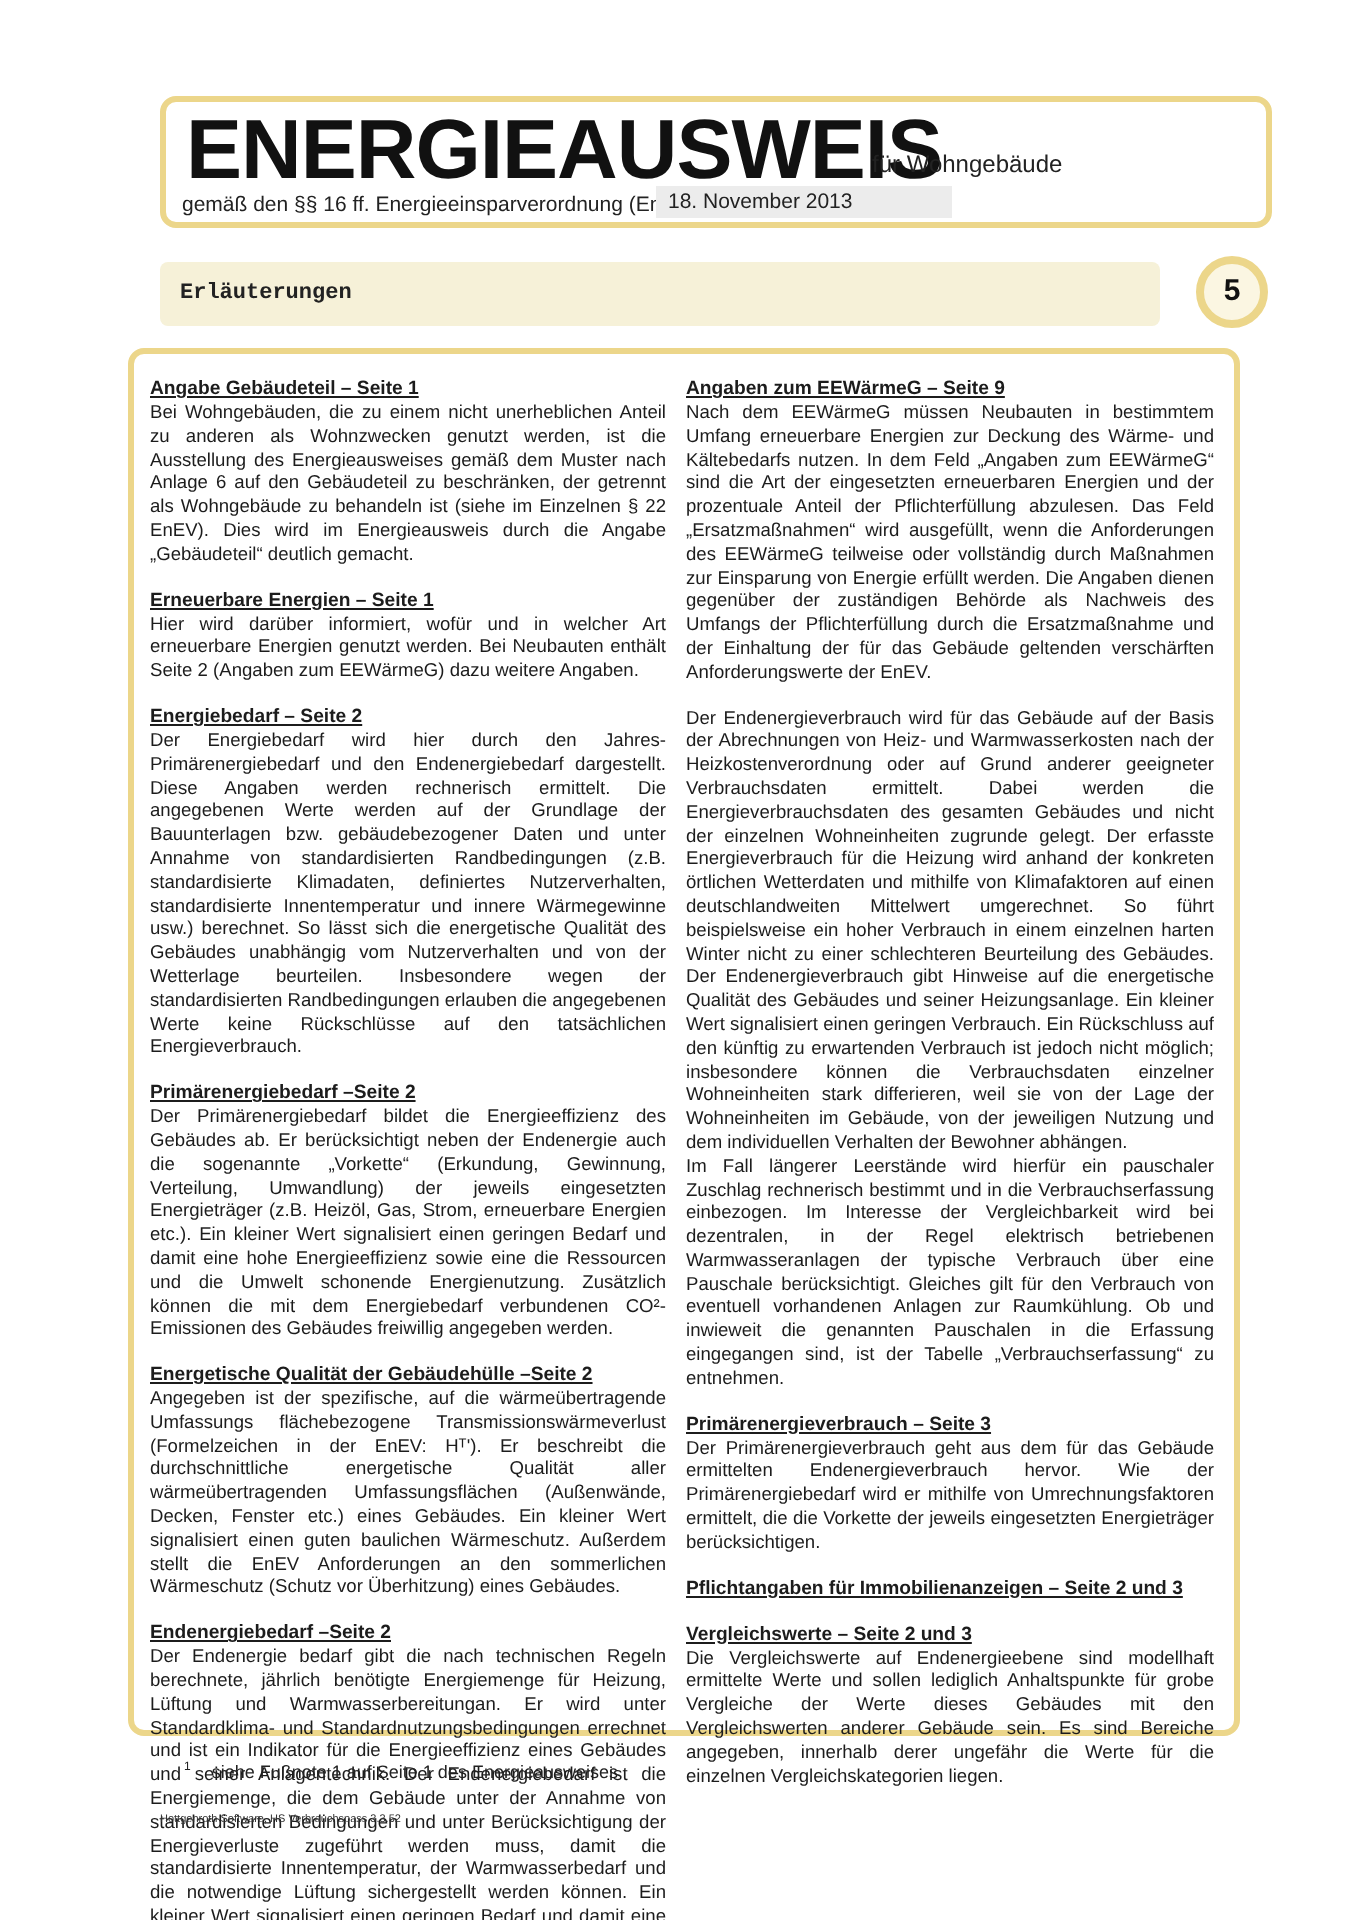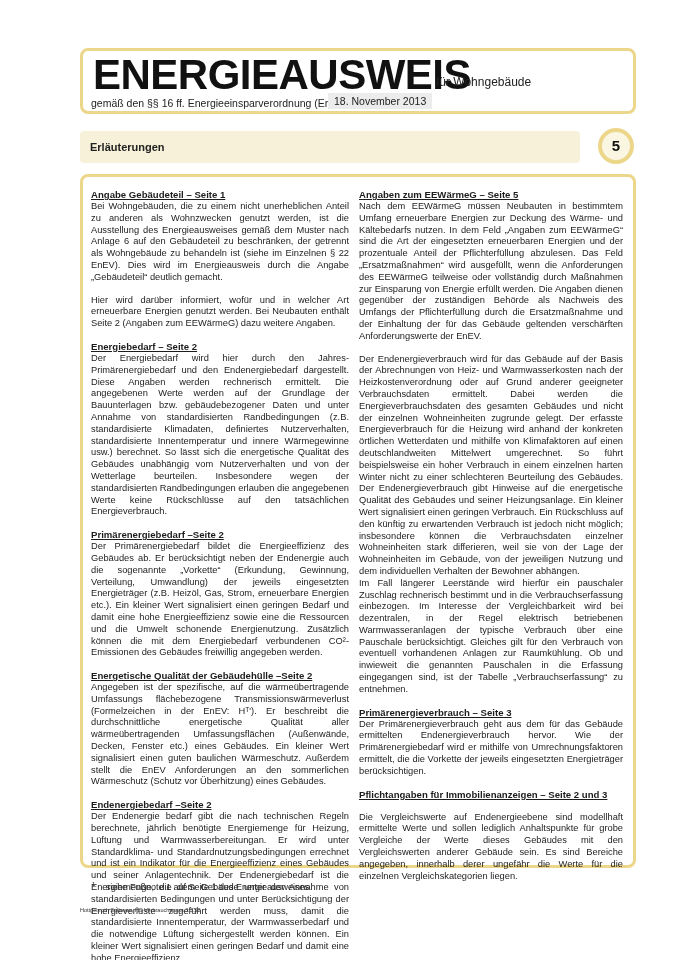--- a/index.html
+++ b/index.html
@@ -15,39 +15,39 @@
     letter-spacing: -0.5px; line-height: 48px; color: #111;
   }
   .subtitle-type {
     position: absolute; left: 353px; top: 24px; font-size: 12px; font-weight: normal; color: #222;
   }
   .legal-line {
     position: absolute; left: 8px; top: 45px; font-size: 10.5px; color: #222; white-space: nowrap;
   }
   .legal-line sup { font-size: 7px; }
   .date-field {
-    position: absolute; left: 245px; top: 42px; width: 104px; height: 16px;
+    position: absolute; left: 245px; top: 42px; width: 148px; height: 16px;
     background: #ececec; font-size: 10.5px; line-height: 16px; padding-left: 6px; box-sizing: border-box; color: #222;
   }
 
   .section-band {
     position: absolute; left: 80px; top: 131px; width: 500px; height: 32px;
     background: #f6f1d8; border-radius: 4px;
   }
   .section-title {
-    position: absolute; left: 10px; top: 10px; font-size: 11px; font-weight: bold; color: #222;
+    position: absolute; left: 10px; top: 10px; font-size: 11px; font-weight: bold; color: #222; font-family: Liberation Mono, monospace;
   }
   .page-badge {
     position: absolute; left: 598px; top: 128px; width: 36px; height: 36px;
     border: 4px solid #ecd68a; border-radius: 50%; box-sizing: border-box;
     background: #fbf6e2; text-align: center; line-height: 28px; font-weight: bold; font-size: 15px; color: #111;
   }
 
   .content-box {
-    position: absolute; left: 80px; top: 174px; width: 556px; height: 694px;
+    position: absolute; left: 64px; top: 174px; width: 556px; height: 694px;
     border: 3px solid #ecd68a; border-radius: 8px; box-sizing: border-box;
   }
   .col { position: absolute; top: 12px; width: 258px; font-size: 9.3px; line-height: 11.8px; text-align: justify; color: #1c1c1c; }
   .col.left { left: 8px; }
   .col.right { left: 276px; width: 264px; }
   .block { margin-bottom: 11px; }
   .block h3 { margin: 0; font-size: 9.6px; font-weight: bold; text-decoration: underline; line-height: 12px; }
   .block p { margin: 0; }
 
   .footnote { position: absolute; left: 92px; top: 881px; font-size: 9px; color: #222; }
@@ -72,20 +72,21 @@
 </div>
 <div class="page-badge">5</div>
 
 <div class="content-box">
   <div class="col left">
     <div class="block">
       <h3>Angabe Gebäudeteil – Seite 1</h3>
       <p>Bei Wohngebäuden, die zu einem nicht unerheblichen Anteil zu anderen als Wohnzwecken genutzt werden, ist die Ausstellung des Energieausweises gemäß dem Muster nach Anlage 6 auf den Gebäudeteil zu beschränken, der getrennt als Wohngebäude zu behandeln ist (siehe im Einzelnen § 22 EnEV). Dies wird im Energieausweis durch die Angabe „Gebäudeteil“ deutlich gemacht.</p>
     </div>
     <div class="block">
+      <h3>Erneuerbare Energien – Seite 1</h3>
       <p>Hier wird darüber informiert, wofür und in welcher Art erneuerbare Energien genutzt werden. Bei Neubauten enthält Seite 2 (Angaben zum EEWärmeG) dazu weitere Angaben.</p>
     </div>
     <div class="block">
       <h3>Energiebedarf – Seite 2</h3>
       <p>Der Energiebedarf wird hier durch den Jahres-Primärenergiebedarf und den Endenergiebedarf dargestellt. Diese Angaben werden rechnerisch ermittelt. Die angegebenen Werte werden auf der Grundlage der Bauunterlagen bzw. gebäudebezogener Daten und unter Annahme von standardisierten Randbedingungen (z.B. standardisierte Klimadaten, definiertes Nutzerverhalten, standardisierte Innentemperatur und innere Wärmegewinne usw.) berechnet. So lässt sich die energetische Qualität des Gebäudes unabhängig vom Nutzerverhalten und von der Wetterlage beurteilen. Insbesondere wegen der standardisierten Randbedingungen erlauben die angegebenen Werte keine Rückschlüsse auf den tatsächlichen Energieverbrauch.</p>
     </div>
     <div class="block">
       <h3>Primärenergiebedarf –Seite 2</h3>
       <p>Der Primärenergiebedarf bildet die Energieeffizienz des Gebäudes ab. Er berücksichtigt neben der Endenergie auch die sogenannte „Vorkette“ (Erkundung, Gewinnung, Verteilung, Umwandlung) der jeweils eingesetzten Energieträger (z.B. Heizöl, Gas, Strom, erneuerbare Energien etc.). Ein kleiner Wert signalisiert einen geringen Bedarf und damit eine hohe Energieeffizienz sowie eine die Ressourcen und die Umwelt schonende Energienutzung. Zusätzlich können die mit dem Energiebedarf verbundenen CO²-Emissionen des Gebäudes freiwillig angegeben werden.</p>
     </div>
@@ -94,35 +95,36 @@
       <p>Angegeben ist der spezifische, auf die wärmeübertragende Umfassungs flächebezogene Transmissionswärmeverlust (Formelzeichen in der EnEV: Hᵀ'). Er beschreibt die durchschnittliche energetische Qualität aller wärmeübertragenden Umfassungsflächen (Außenwände, Decken, Fenster etc.) eines Gebäudes. Ein kleiner Wert signalisiert einen guten baulichen Wärmeschutz. Außerdem stellt die EnEV Anforderungen an den sommerlichen Wärmeschutz (Schutz vor Überhitzung) eines Gebäudes.</p>
     </div>
     <div class="block">
       <h3>Endenergiebedarf –Seite 2</h3>
       <p>Der Endenergie bedarf gibt die nach technischen Regeln berechnete, jährlich benötigte Energiemenge für Heizung, Lüftung und Warmwasserbereitungan. Er wird unter Standardklima- und Standardnutzungsbedingungen errechnet und ist ein Indikator für die Energieeffizienz eines Gebäudes und seiner Anlagentechnik. Der Endenergiebedarf ist die Energiemenge, die dem Gebäude unter der Annahme von standardisierten Bedingungen und unter Berücksichtigung der Energieverluste zugeführt werden muss, damit die standardisierte Innentemperatur, der Warmwasserbedarf und die notwendige Lüftung sichergestellt werden können. Ein kleiner Wert signalisiert einen geringen Bedarf und damit eine hohe Energieeffizienz.</p>
     </div>
   </div>
 
   <div class="col right">
     <div class="block">
-      <h3>Angaben zum EEWärmeG – Seite 5</h3>
+      <h3>Angaben zum EEWärmeG – Seite 9</h3>
       <p>Nach dem EEWärmeG müssen Neubauten in bestimmtem Umfang erneuerbare Energien zur Deckung des Wärme- und Kältebedarfs nutzen. In dem Feld „Angaben zum EEWärmeG“ sind die Art der eingesetzten erneuerbaren Energien und der prozentuale Anteil der Pflichterfüllung abzulesen. Das Feld „Ersatzmaßnahmen“ wird ausgefüllt, wenn die Anforderungen des EEWärmeG teilweise oder vollständig durch Maßnahmen zur Einsparung von Energie erfüllt werden. Die Angaben dienen gegenüber der zuständigen Behörde als Nachweis des Umfangs der Pflichterfüllung durch die Ersatzmaßnahme und der Einhaltung der für das Gebäude geltenden verschärften Anforderungswerte der EnEV.</p>
     </div>
     <div class="block">
       <p>Der Endenergieverbrauch wird für das Gebäude auf der Basis der Abrechnungen von Heiz- und Warmwasserkosten nach der Heizkostenverordnung oder auf Grund anderer geeigneter Verbrauchsdaten ermittelt. Dabei werden die Energieverbrauchsdaten des gesamten Gebäudes und nicht der einzelnen Wohneinheiten zugrunde gelegt. Der erfasste Energieverbrauch für die Heizung wird anhand der konkreten örtlichen Wetterdaten und mithilfe von Klimafaktoren auf einen deutschlandweiten Mittelwert umgerechnet. So führt beispielsweise ein hoher Verbrauch in einem einzelnen harten Winter nicht zu einer schlechteren Beurteilung des Gebäudes. Der Endenergieverbrauch gibt Hinweise auf die energetische Qualität des Gebäudes und seiner Heizungsanlage. Ein kleiner Wert signalisiert einen geringen Verbrauch. Ein Rückschluss auf den künftig zu erwartenden Verbrauch ist jedoch nicht möglich; insbesondere können die Verbrauchsdaten einzelner Wohneinheiten stark differieren, weil sie von der Lage der Wohneinheiten im Gebäude, von der jeweiligen Nutzung und dem individuellen Verhalten der Bewohner abhängen.</p>
       <p>Im Fall längerer Leerstände wird hierfür ein pauschaler Zuschlag rechnerisch bestimmt und in die Verbrauchserfassung einbezogen. Im Interesse der Vergleichbarkeit wird bei dezentralen, in der Regel elektrisch betriebenen Warmwasseranlagen der typische Verbrauch über eine Pauschale berücksichtigt. Gleiches gilt für den Verbrauch von eventuell vorhandenen Anlagen zur Raumkühlung. Ob und inwieweit die genannten Pauschalen in die Erfassung eingegangen sind, ist der Tabelle „Verbrauchserfassung“ zu entnehmen.</p>
     </div>
     <div class="block">
       <h3>Primärenergieverbrauch – Seite 3</h3>
       <p>Der Primärenergieverbrauch geht aus dem für das Gebäude ermittelten Endenergieverbrauch hervor. Wie der Primärenergiebedarf wird er mithilfe von Umrechnungsfaktoren ermittelt, die die Vorkette der jeweils eingesetzten Energieträger berücksichtigen.</p>
     </div>
     <div class="block">
       <h3>Pflichtangaben für Immobilienanzeigen – Seite 2 und 3</h3>
     </div>
     <div class="block">
+      <h3>Vergleichswerte – Seite 2 und 3</h3>
       <p>Die Vergleichswerte auf Endenergieebene sind modellhaft ermittelte Werte und sollen lediglich Anhaltspunkte für grobe Vergleiche der Werte dieses Gebäudes mit den Vergleichswerten anderer Gebäude sein. Es sind Bereiche angegeben, innerhalb derer ungefähr die Werte für die einzelnen Vergleichskategorien liegen.</p>
     </div>
   </div>
 </div>
 
 <div class="footnote">
   <sup>1</sup>
   <span>siehe Fußnote 1 auf Seite 1 des Energieausweises</span>
 </div>
 <div class="software">Hottgenroth Software, HS Verbrauchspass 3.3.52</div>

